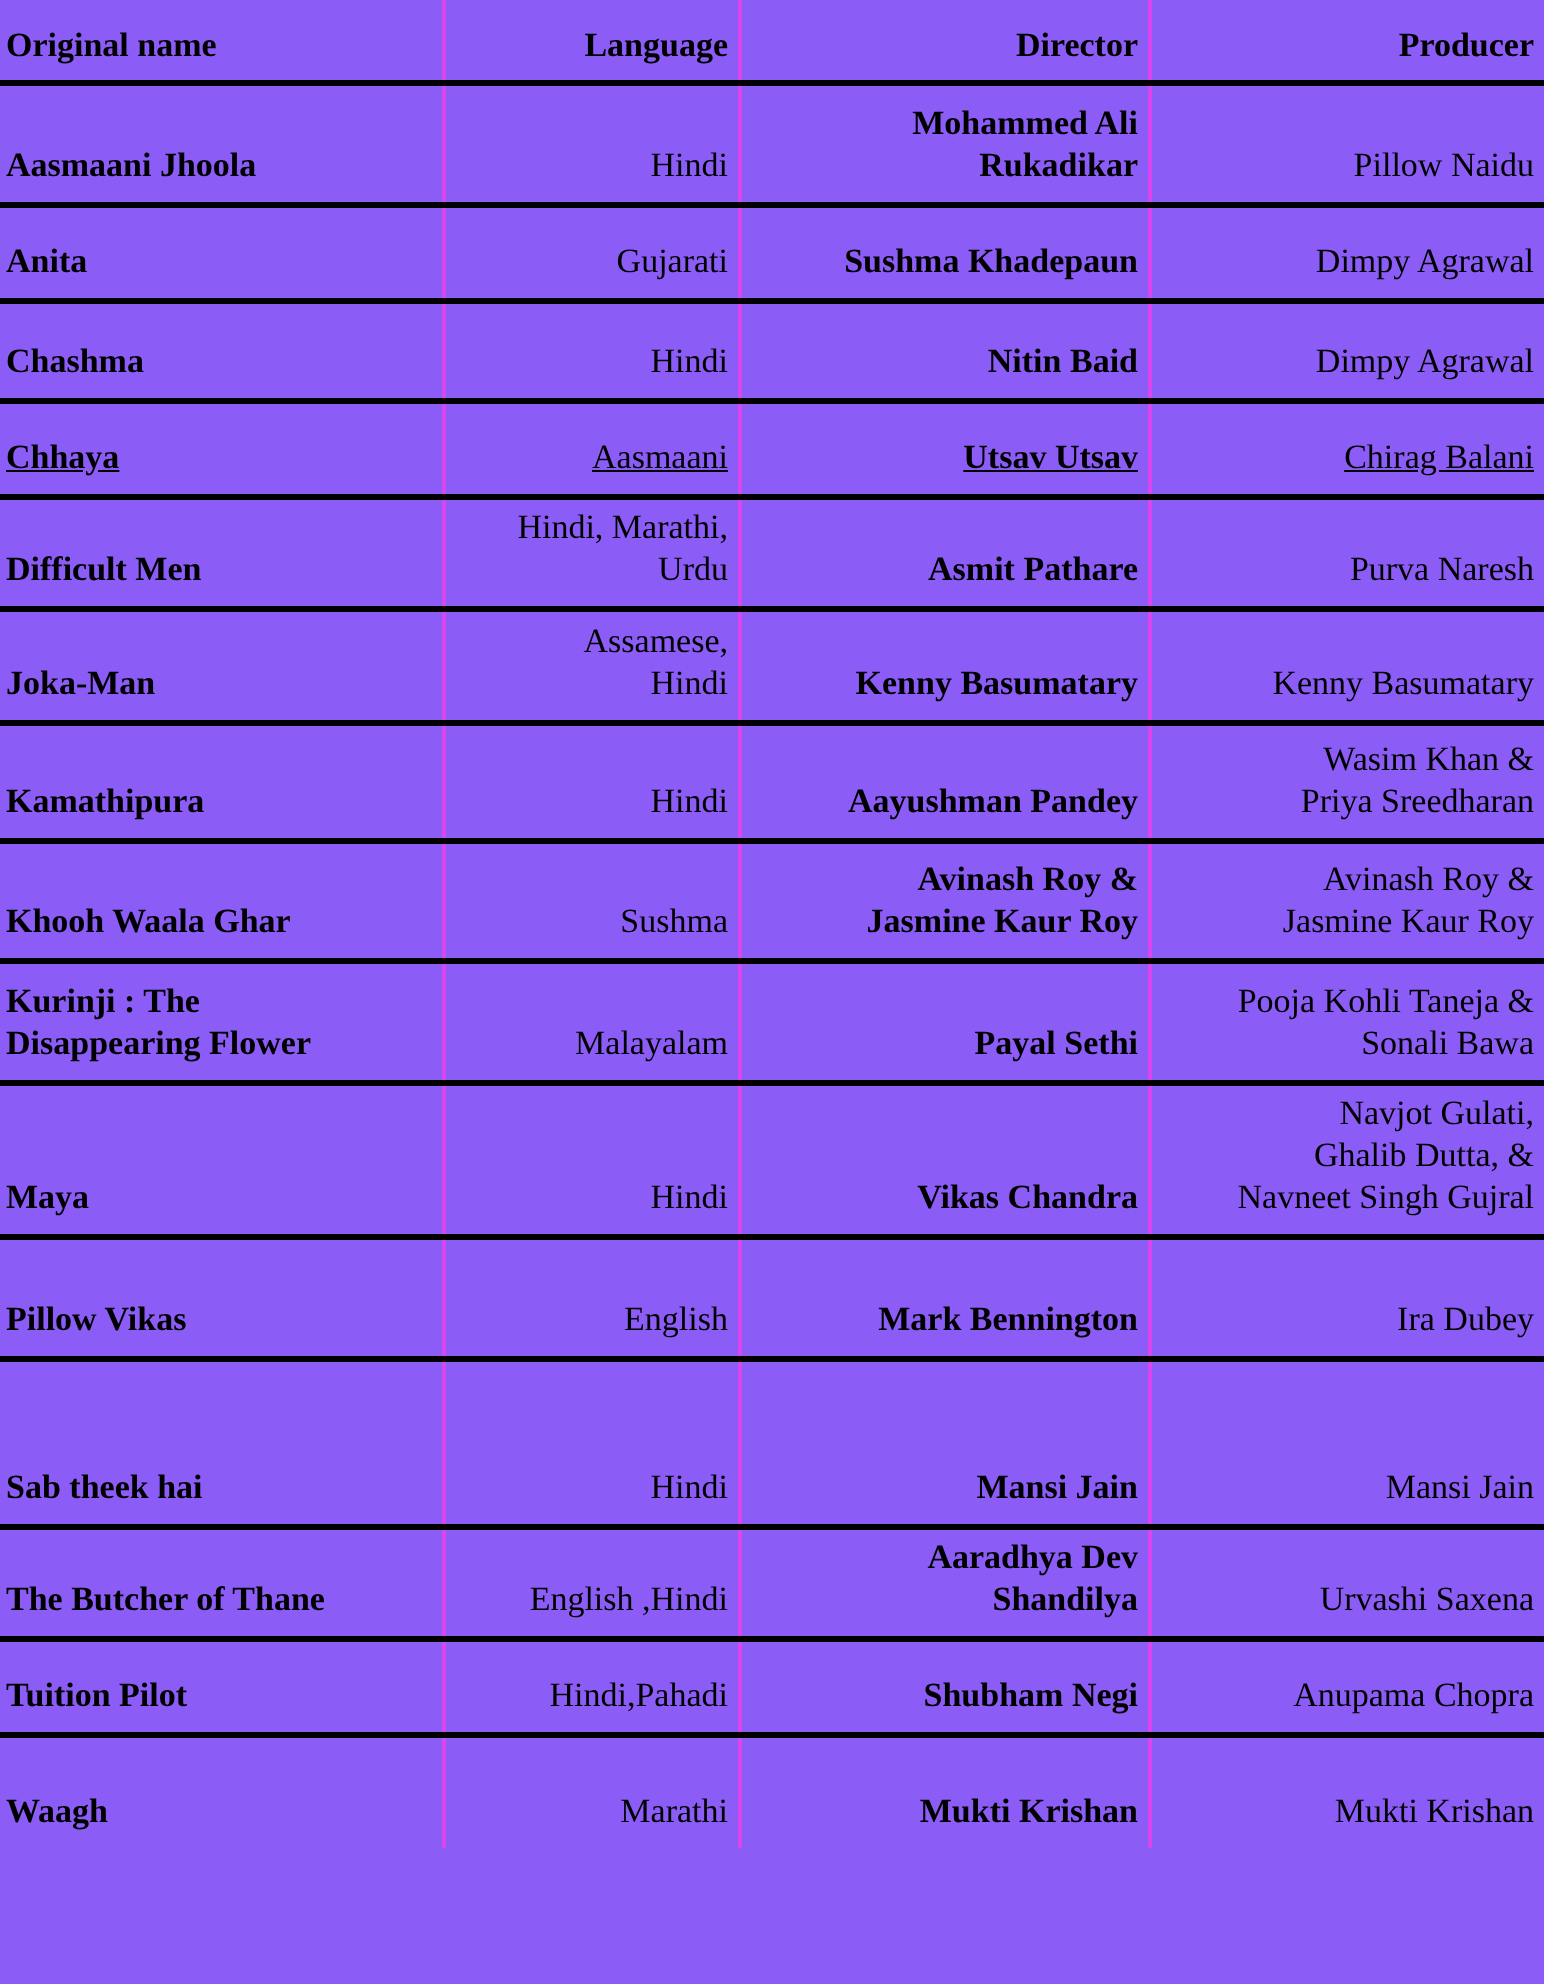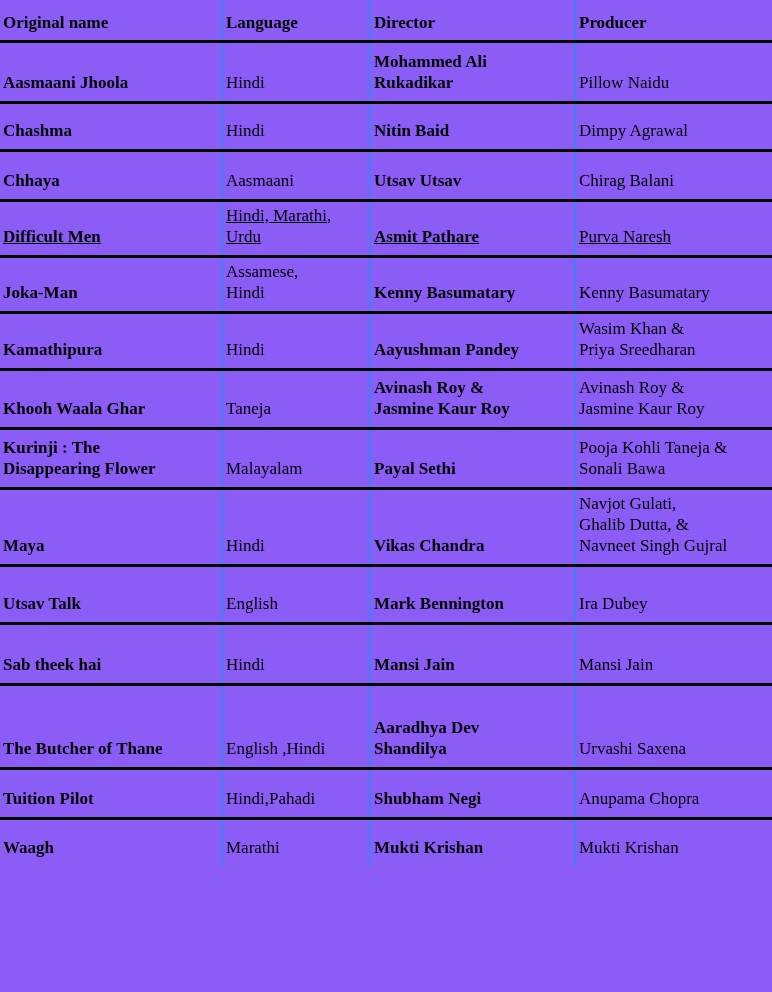--- a/index.html
+++ b/index.html
@@ -34,21 +34,22 @@
     border-bottom: 3px solid #000000;
     white-space: pre-line;
     overflow: hidden;
     font-weight: normal;
   }
   th {
     font-weight: bold;
     padding-bottom: 7px;
   }
   th + th, td + td {
-    border-left: 2px solid #3b82f6;
+    border-left: 2px solid #d946ef;
+    text-align: right;
   }
   td.c-original_name, td.c-director {
     font-weight: bold;
   }
   tbody tr:last-child td {
     border-bottom: none;
   }
 
   thead tr { height: 41px; }
   tbody tr:nth-child(1)  { height: 61px; }
@@ -90,20 +91,26 @@
     </thead>
     <tbody id="rows">
         <tr>
           <td class="c-original_name">Aasmaani Jhoola</td>
           <td class="c-language">Hindi</td>
           <td class="c-director">Mohammed Ali
 Rukadikar</td>
           <td class="c-producer">Pillow Naidu</td>
         </tr>
         <tr>
+          <td class="c-original_name">Anita</td>
+          <td class="c-language">Gujarati</td>
+          <td class="c-director">Sushma Khadepaun</td>
+          <td class="c-producer">Dimpy Agrawal</td>
+        </tr>
+        <tr>
           <td class="c-original_name">Chashma</td>
           <td class="c-language">Hindi</td>
           <td class="c-director">Nitin Baid</td>
           <td class="c-producer">Dimpy Agrawal</td>
         </tr>
         <tr>
           <td class="c-original_name">Chhaya</td>
           <td class="c-language">Aasmaani</td>
           <td class="c-director">Utsav Utsav</td>
           <td class="c-producer">Chirag Balani</td>
@@ -124,21 +131,21 @@
         </tr>
         <tr>
           <td class="c-original_name">Kamathipura</td>
           <td class="c-language">Hindi</td>
           <td class="c-director">Aayushman Pandey</td>
           <td class="c-producer">Wasim Khan &amp;
 Priya Sreedharan</td>
         </tr>
         <tr>
           <td class="c-original_name">Khooh Waala Ghar</td>
-          <td class="c-language">Taneja</td>
+          <td class="c-language">Sushma</td>
           <td class="c-director">Avinash Roy &amp;
 Jasmine Kaur Roy</td>
           <td class="c-producer">Avinash Roy &amp;
 Jasmine Kaur Roy</td>
         </tr>
         <tr>
           <td class="c-original_name">Kurinji : The
 Disappearing Flower</td>
           <td class="c-language">Malayalam</td>
           <td class="c-director">Payal Sethi</td>
@@ -147,21 +154,21 @@
         </tr>
         <tr>
           <td class="c-original_name">Maya</td>
           <td class="c-language">Hindi</td>
           <td class="c-director">Vikas Chandra</td>
           <td class="c-producer">Navjot Gulati,
 Ghalib Dutta, &amp;
 Navneet Singh Gujral</td>
         </tr>
         <tr>
-          <td class="c-original_name">Utsav Talk</td>
+          <td class="c-original_name">Pillow Vikas</td>
           <td class="c-language">English</td>
           <td class="c-director">Mark Bennington</td>
           <td class="c-producer">Ira Dubey</td>
         </tr>
         <tr>
           <td class="c-original_name">Sab theek hai</td>
           <td class="c-language">Hindi</td>
           <td class="c-director">Mansi Jain</td>
           <td class="c-producer">Mansi Jain</td>
         </tr>

